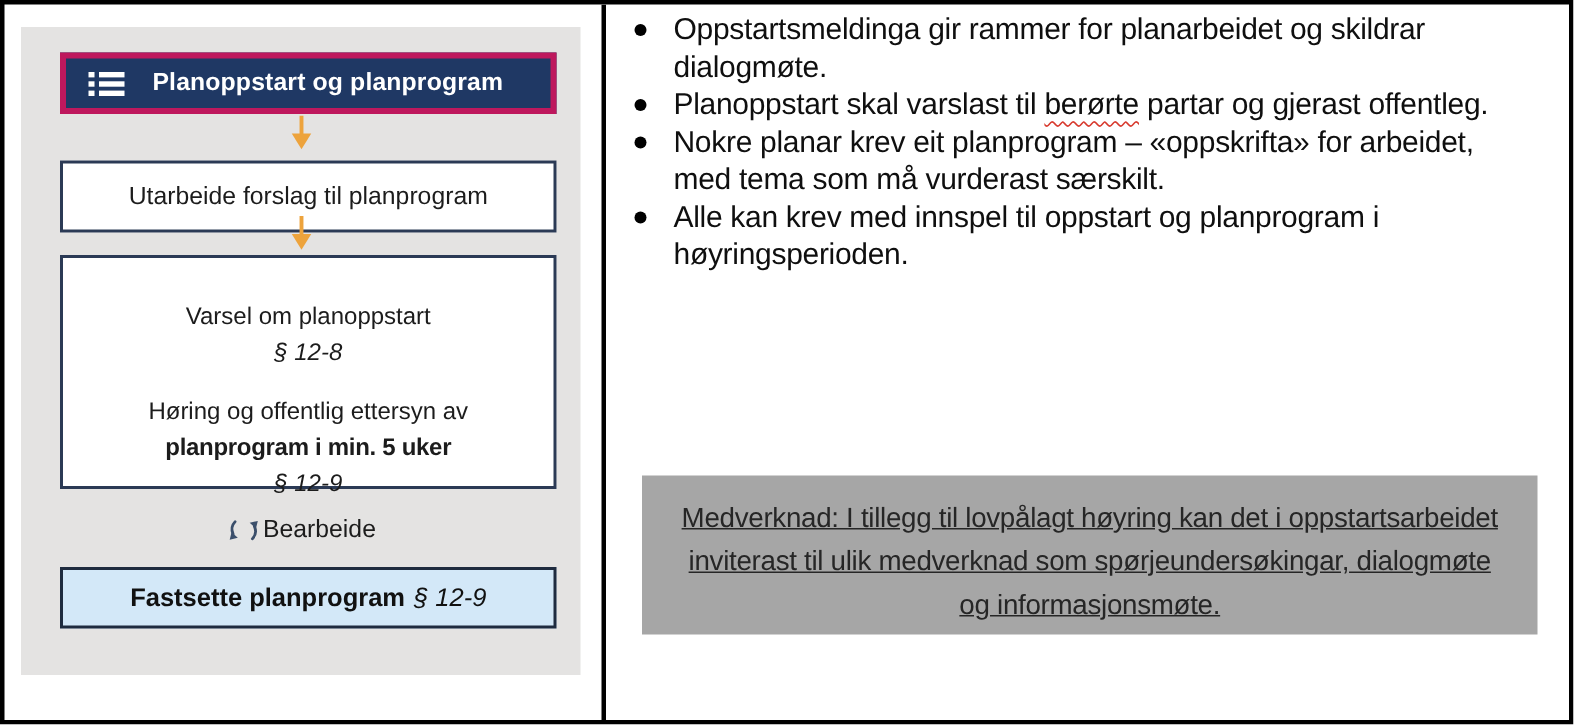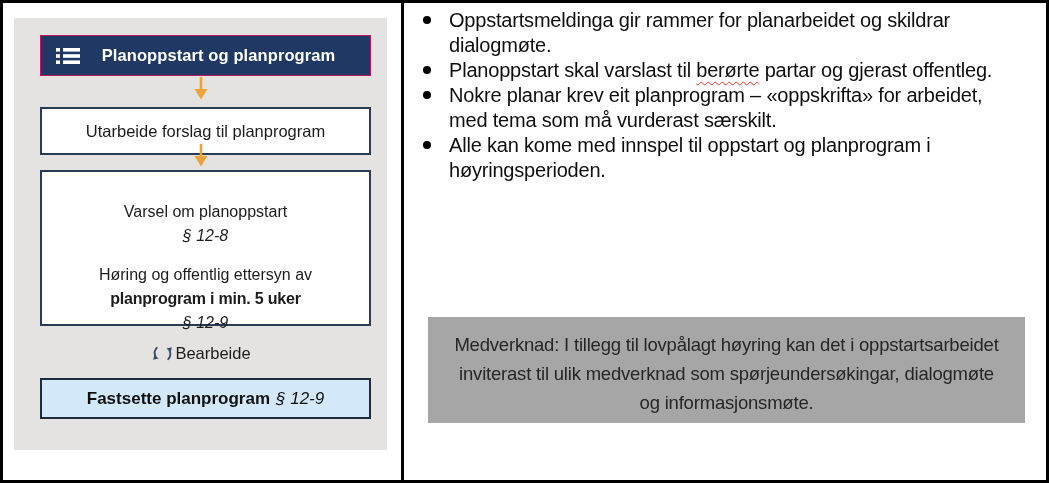--- a/index.html
+++ b/index.html
@@ -28,21 +28,21 @@
     left: 11px; top: 15px;
     width: 373px; height: 432px;
     background: #e4e3e2;
   }
 
   .flow-header {
     position: absolute;
     left: 26px; top: 17px;
     width: 331px; height: 41px;
     background: #1f3864;
-    border: 1px solid #be185d;
+    border: 4px solid #be185d;
     display: flex;
     align-items: center;
     padding: 0 14px;
   }
   .flow-header .hdr-label {
     flex: 1;
     text-align: center;
     color: #ffffff;
     font-weight: bold;
     font-size: 16.5px;
@@ -143,20 +143,21 @@
     position: absolute;
     left: 425px; top: 314px;
     width: 597px; height: 106px;
     background: #a6a6a6;
     padding: 13px 24px 0 24px;
     text-align: center;
     font-size: 18.5px;
     line-height: 29px;
     color: #262626;
     letter-spacing: -0.2px;
+    text-decoration: underline;
   }
 </style>
 </head>
 <body>
 
 <div class="page">
   <div class="v-divider"></div>
 
   <div class="flow-panel">
 
@@ -226,20 +227,20 @@
     <li>
       <span class="bullet-dot"></span>
       <span>Planoppstart skal varslast til </span><span class="misspelled">berørte</span><span> partar og gjerast offentleg.</span>
     </li>
     <li>
       <span class="bullet-dot"></span>
       <span>Nokre planar krev eit planprogram – «oppskrifta» for arbeidet, med tema som må vurderast særskilt.</span>
     </li>
     <li>
       <span class="bullet-dot"></span>
-      <span>Alle kan kome med innspel til oppstart og planprogram i høyringsperioden.</span>
+      <span>Alle kan krev med innspel til oppstart og planprogram i høyringsperioden.</span>
     </li>
   </ul>
 
   <div class="note-box">
     <span>Medverknad: I tillegg til lovpålagt høyring kan det i oppstartsarbeidet inviterast til ulik medverknad som spørjeundersøkingar, dialogmøte og informasjonsmøte.</span>
   </div>
 </div>
 
 </body></html>

